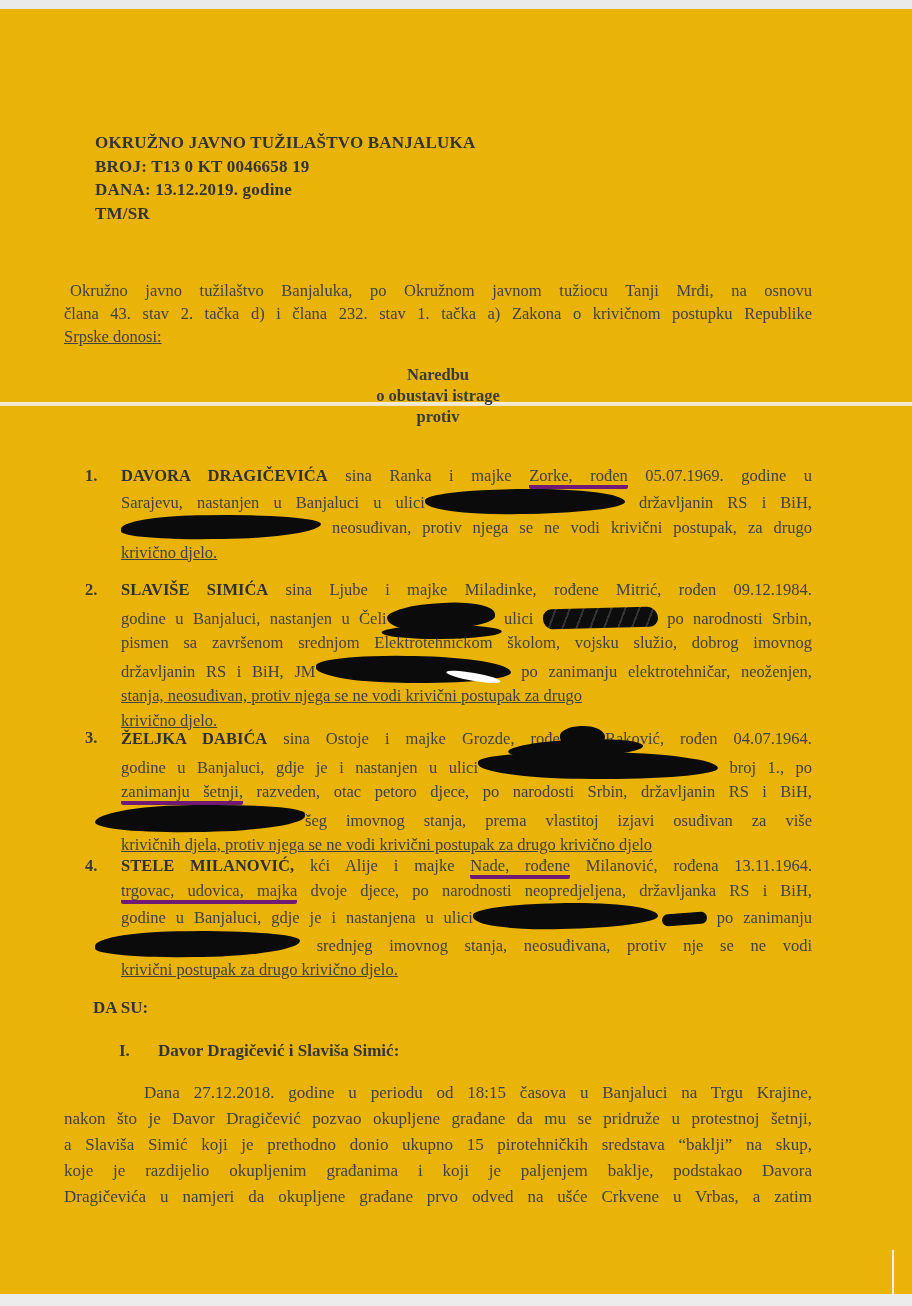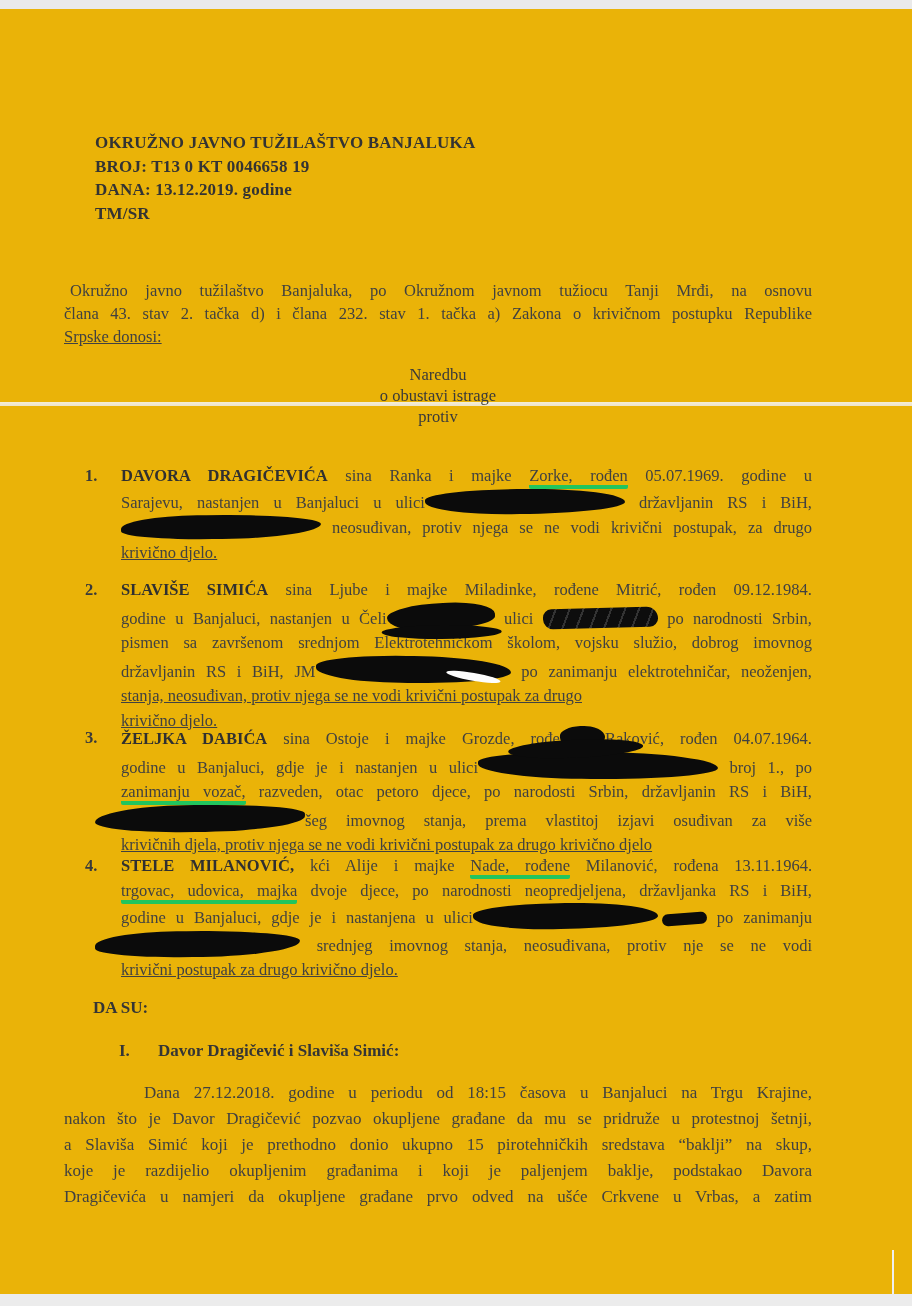--- a/index.html
+++ b/index.html
@@ -15,29 +15,29 @@
   .strip.top{top:0;height:9px;}
   .strip.bottom{bottom:0;height:12px;background:#ececec;}
   .seam{position:absolute;left:0;top:402px;width:912px;height:4px;
         background:linear-gradient(#f8f8f8,#ededed);opacity:.85;}
   .edge-mark{position:absolute;right:18px;bottom:12px;width:2px;height:44px;background:#efefef;}
 
   .block{position:absolute;}
   .hdr{left:95px;top:131px;font-weight:bold;font-size:17px;line-height:23.5px;color:#333;letter-spacing:.2px;}
   .intro{left:64px;top:279px;width:748px;font-size:16.5px;line-height:23px;}
   .intro .first{text-indent:6px;}
-  .doctitle{left:64px;top:364px;width:748px;text-align:center;font-weight:normal;
+  .doctitle{left:64px;top:364px;width:748px;text-align:center;font-weight:bold;
             font-size:16.5px;line-height:21px;color:#3a3a3a;}
   .item{left:121px;width:691px;font-size:16.5px;line-height:24.5px;}
   .inum{position:absolute;left:-36px;top:0;font-weight:bold;color:#3a3a3a;}
   .line{white-space:normal;}
   .j{text-align:justify;text-align-last:justify;}
   .l{text-align:left;text-decoration:underline;}
   .pname{font-weight:bold;color:#303030;}
-  .pen{border-bottom:4px solid #22c55e;border-radius:2px;}
+  .pen{border-bottom:4px solid #701a75;border-radius:2px;}
 
   .redact{display:inline-block;background:#0b0b0b;vertical-align:-6px;position:relative;
           border-radius:48% 52% 55% 45% / 42% 58% 46% 54%;}
   .rb-i1a{width:200px;height:25px;transform:rotate(-.6deg);}
   .rb-i1b{width:200px;height:24px;transform:rotate(-.8deg);border-radius:40% 60% 52% 48%/55% 45% 60% 40%;}
   .rb-i2a{width:108px;height:27px;transform:rotate(-2.5deg);border-radius:55% 45% 60% 40%/50% 50% 45% 55%;}
   .rb-i2a::after{content:"";position:absolute;left:-6px;bottom:-9px;width:120px;height:14px;
                  background:#0b0b0b;border-radius:50%;transform:rotate(2deg);}
   .rb-i2s{width:115px;height:20px;vertical-align:-4px;transform:rotate(-1.5deg);
           background:repeating-linear-gradient(112deg,#0d0d0d 0 11px,#333 11px 13px);
@@ -104,21 +104,21 @@
     <div class="line j">pismen sa završenom srednjom Elektrotehničkom školom, vojsku služio, dobrog imovnog</div>
     <div class="line j"><span>državljanin RS i BiH, JM</span><span class="redact rb-i2b"></span> <span>po zanimanju elektrotehničar, neoženjen,</span></div>
     <div class="line l">stanja, neosuđivan, protiv njega se ne vodi krivični postupak za drugo</div>
     <div class="line l">krivično djelo.</div>
   </div>
 
   <div class="block item" style="top:726px">
     <div class="inum">3.</div>
     <div class="line j"><b class="pname">ŽELJKA DABIĆA</b> <span>sina Ostoje i majke Grozde, rođe</span><span class="redact rb-i3a"></span><span>Raković, rođen 04.07.1964.</span></div>
     <div class="line j"><span>godine u Banjaluci, gdje je i nastanjen u ulici</span><span class="redact rb-i3b"></span> <span>broj 1., po</span></div>
-    <div class="line j"><span class="pen">zanimanju vozač,</span> <span>razveden, otac petoro djece, po narodosti Srbin, državljanin RS i BiH,</span></div>
+    <div class="line j"><span class="pen">zanimanju šetnji,</span> <span>razveden, otac petoro djece, po narodosti Srbin, državljanin RS i BiH,</span></div>
     <div class="line j"><span class="redact rb-i3c"></span><span>šeg imovnog stanja, prema vlastitoj izjavi osuđivan za više</span></div>
     <div class="line l">krivičnih djela, protiv njega se ne vodi krivični postupak za drugo krivično djelo</div>
   </div>
 
   <div class="block item" style="top:854px">
     <div class="inum">4.</div>
     <div class="line j"><b class="pname">STELE MILANOVIĆ,</b> <span>kći Alije i majke</span> <span class="pen">Nade, rođene</span> <span>Milanović, rođena 13.11.1964.</span></div>
     <div class="line j"><span class="pen">trgovac, udovica, majka</span> <span>dvoje djece, po narodnosti neopredjeljena, državljanka RS i BiH,</span></div>
     <div class="line j"><span>godine u Banjaluci, gdje je i nastanjena u ulici</span><span class="redact rb-i4a"></span><span class="redact rb-i4t"></span> <span>po zanimanju</span></div>
     <div class="line j"><span class="redact rb-i4b"></span> <span>srednjeg imovnog stanja, neosuđivana, protiv nje se ne vodi</span></div>

